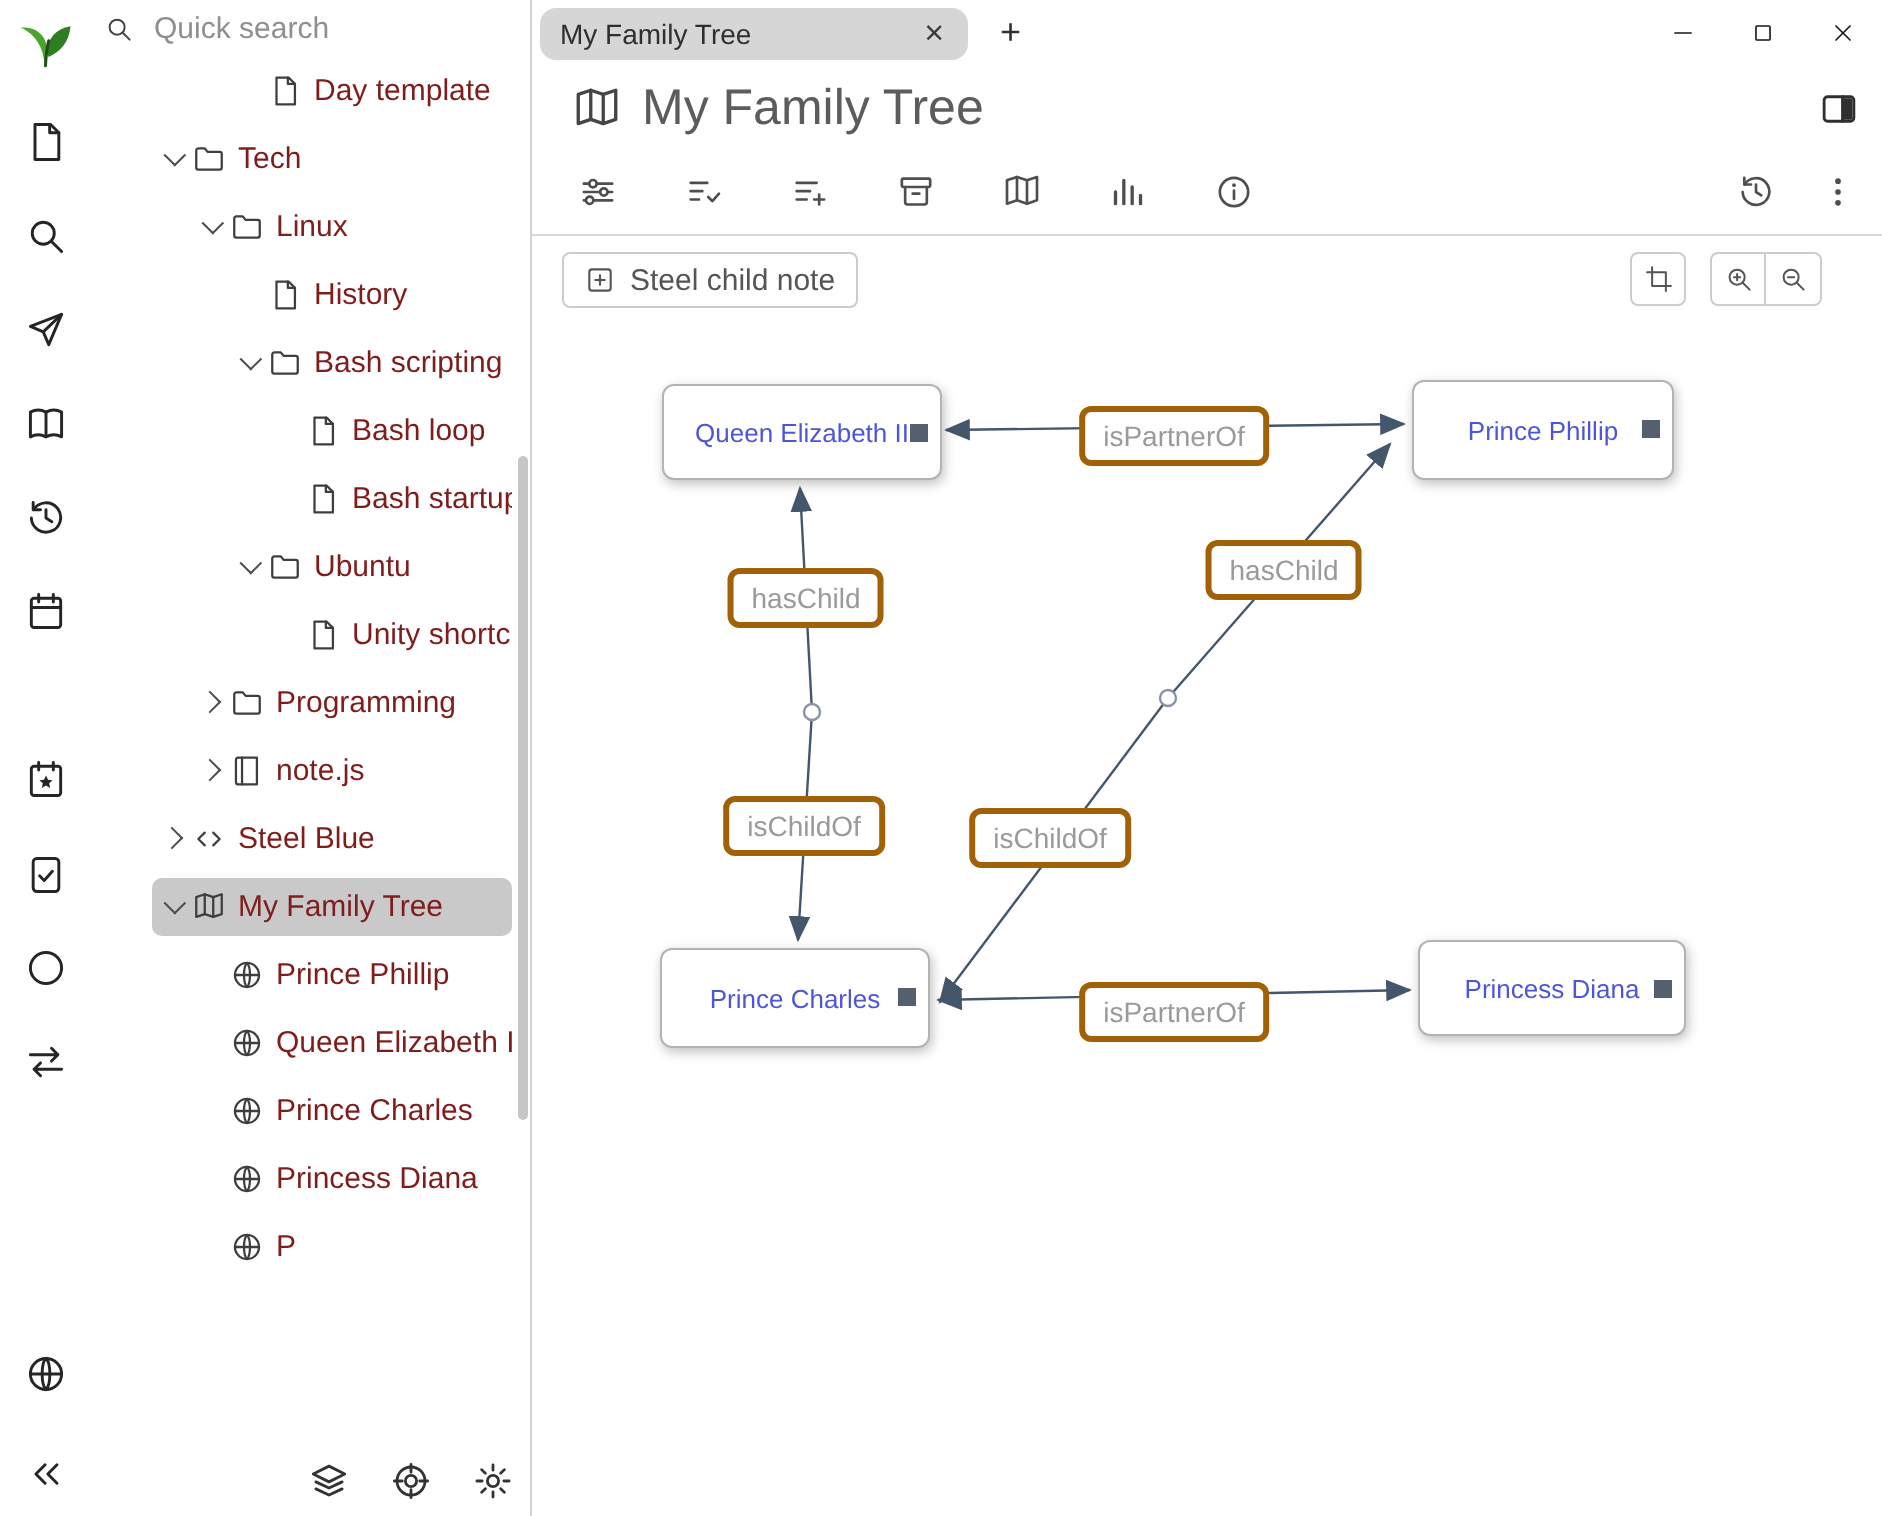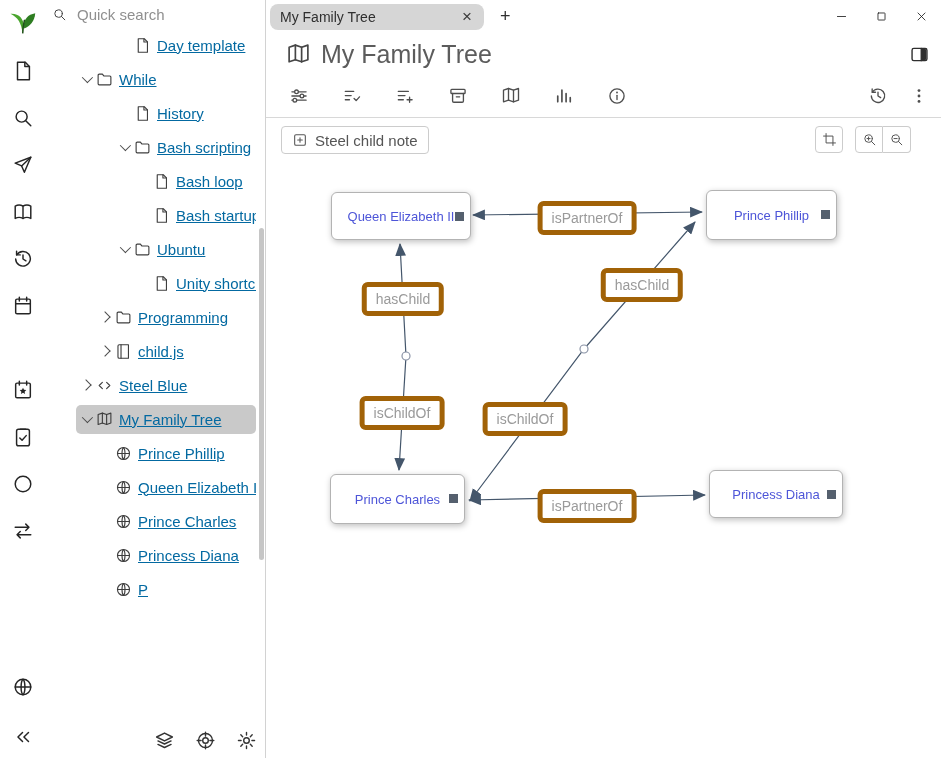--- a/index.html
+++ b/index.html
@@ -26,21 +26,21 @@
   .tree{position:relative;}
   .tree-row{height:34px;display:flex;align-items:center;box-sizing:border-box;white-space:nowrap;cursor:pointer;}
   .row-inner{display:flex;align-items:center;flex:1;height:29px;border-radius:5px;margin-right:9px;overflow:hidden;}
   .tree-row.selected .row-inner{background:#c9c9c9;}
   .exp{width:19px;flex:none;display:flex;justify-content:center;align-items:center;}
   .chev{width:7px;height:7px;border-right:1.7px solid #4d4d4d;border-bottom:1.7px solid #4d4d4d;}
   .chev.down{transform:rotate(45deg) translateY(-2px);}
   .chev.right{transform:rotate(-45deg);}
   .tree-ico{width:19px;flex:none;display:flex;justify-content:center;color:#3e3e3e;}
   .tree-ico svg{width:17px;height:17px;}
-  .tree-label{padding-left:5px;font-size:15px;color:#0369a1;text-decoration:underline;}
+  .tree-label{padding-left:5px;font-size:15px;color:#7f1d1d;}
   .scroll-thumb{position:absolute;right:1px;top:228px;width:5px;height:332px;background:#c6c6c6;border-radius:3px;}
   .sidebar-bottom{position:absolute;bottom:0;right:0;height:36px;width:120px;background:#fff;display:flex;align-items:center;gap:15px;padding-left:6px;box-sizing:border-box;}
   .sidebar-bottom .rail-btn{color:#333;}
   .sidebar-bottom .rail-btn svg{width:21px;height:21px;}
 
   
   .main{flex:1;display:flex;flex-direction:column;position:relative;min-width:0;}
   .tabbar{height:33px;display:flex;align-items:center;padding-left:4px;flex:none;}
   .tab{width:214px;height:26px;background:#d6d6d6;border-radius:8px;display:flex;align-items:center;padding:0 10px;box-sizing:border-box;font-size:14px;color:#2f2f2f;cursor:pointer;}
   .tab-label{flex:1;}
@@ -69,21 +69,21 @@
   .btn svg{width:16px;height:16px;}
   .create-btn{position:absolute;left:15px;top:8px;}
   .map-tools{position:absolute;right:30px;top:8px;display:flex;gap:12px;}
   .tool-btn{width:28px;height:27px;border:1px solid #ccc;border-radius:4px;background:#fff;display:flex;align-items:center;justify-content:center;color:#555;cursor:pointer;box-sizing:border-box;}
   .tool-btn svg{width:15px;height:15px;}
   .zoom-group{display:flex;}
   .zoom-group .tool-btn:first-child{border-radius:4px 0 0 4px;}
   .zoom-group .tool-btn:last-child{border-radius:0 4px 4px 0;border-left:0;}
 
   .edges{position:absolute;left:0;top:0;}
-  .edge-label{position:absolute;transform:translate(-50%,-50%);background:#fff;border:5px solid #a16207;border-radius:6px;padding:4px 9px;font-size:14px;color:#9a9a9a;white-space:nowrap;cursor:pointer;}
+  .edge-label{position:absolute;transform:translate(-50%,-50%);background:#fff;border:3px solid #a16207;border-radius:6px;padding:4px 9px;font-size:14px;color:#9a9a9a;white-space:nowrap;cursor:pointer;}
   .map-node{position:absolute;background:#fff;border:1px solid #b3b3b3;border-radius:6px;box-shadow:1px 2px 6px rgba(0,0,0,.25);display:flex;align-items:center;justify-content:center;font-size:13px;cursor:grab;box-sizing:border-box;}
   .endpoint{position:absolute;right:6px;top:19px;width:9px;height:9px;background:#55606e;cursor:crosshair;}
 </style>
 </head>
 <body>
 
 <div class="app">
 
   <div class="rail">
     <span class="js-icon rail-logo">
@@ -201,21 +201,34 @@
         <div class="tree-row" style="padding-left: 31px;">
           <div class="row-inner">
             <span class="exp">
               <span class="chev down"></span>
             </span>
             <span class="tree-ico">
               <svg viewBox="0 0 24 24" class="icon">
                 <path d="M3 7.5V6a1.5 1.5 0 0 1 1.5-1.5H9L11 7h8.5A1.5 1.5 0 0 1 21 8.5V18a1.5 1.5 0 0 1-1.5 1.5h-15A1.5 1.5 0 0 1 3 18z"></path>
               </svg>
             </span>
-            <span class="tree-label">While</span>
+            <span class="tree-label">Tech</span>
+          </div>
+        </div>
+        <div class="tree-row" style="padding-left: 50px;">
+          <div class="row-inner">
+            <span class="exp">
+              <span class="chev down"></span>
+            </span>
+            <span class="tree-ico">
+              <svg viewBox="0 0 24 24" class="icon">
+                <path d="M3 7.5V6a1.5 1.5 0 0 1 1.5-1.5H9L11 7h8.5A1.5 1.5 0 0 1 21 8.5V18a1.5 1.5 0 0 1-1.5 1.5h-15A1.5 1.5 0 0 1 3 18z"></path>
+              </svg>
+            </span>
+            <span class="tree-label">Linux</span>
           </div>
         </div>
         <div class="tree-row" style="padding-left: 69px;">
           <div class="row-inner">
             <span class="exp"></span>
             <span class="tree-ico">
               <svg viewBox="0 0 24 24" class="icon">
                 <path d="M6 2.5h8.5L19 7v14.5H6z"></path>
                 <path d="M14 2.5V7h5"></path>
               </svg>
@@ -302,21 +315,21 @@
           <div class="row-inner">
             <span class="exp">
               <span class="chev right"></span>
             </span>
             <span class="tree-ico">
               <svg viewBox="0 0 24 24" class="icon">
                 <path d="M6 2.5h13v19H6a1.8 1.8 0 0 1-1.8-1.8V4.3A1.8 1.8 0 0 1 6 2.5z"></path>
                 <path d="M8.5 2.5v19"></path>
               </svg>
             </span>
-            <span class="tree-label">child.js</span>
+            <span class="tree-label">note.js</span>
           </div>
         </div>
         <div class="tree-row" style="padding-left: 31px;">
           <div class="row-inner">
             <span class="exp">
               <span class="chev right"></span>
             </span>
             <span class="tree-ico">
               <svg viewBox="0 0 24 24" class="icon">
                 <path d="M9 7.5L4.5 12 9 16.5M15 7.5L19.5 12 15 16.5"></path>

